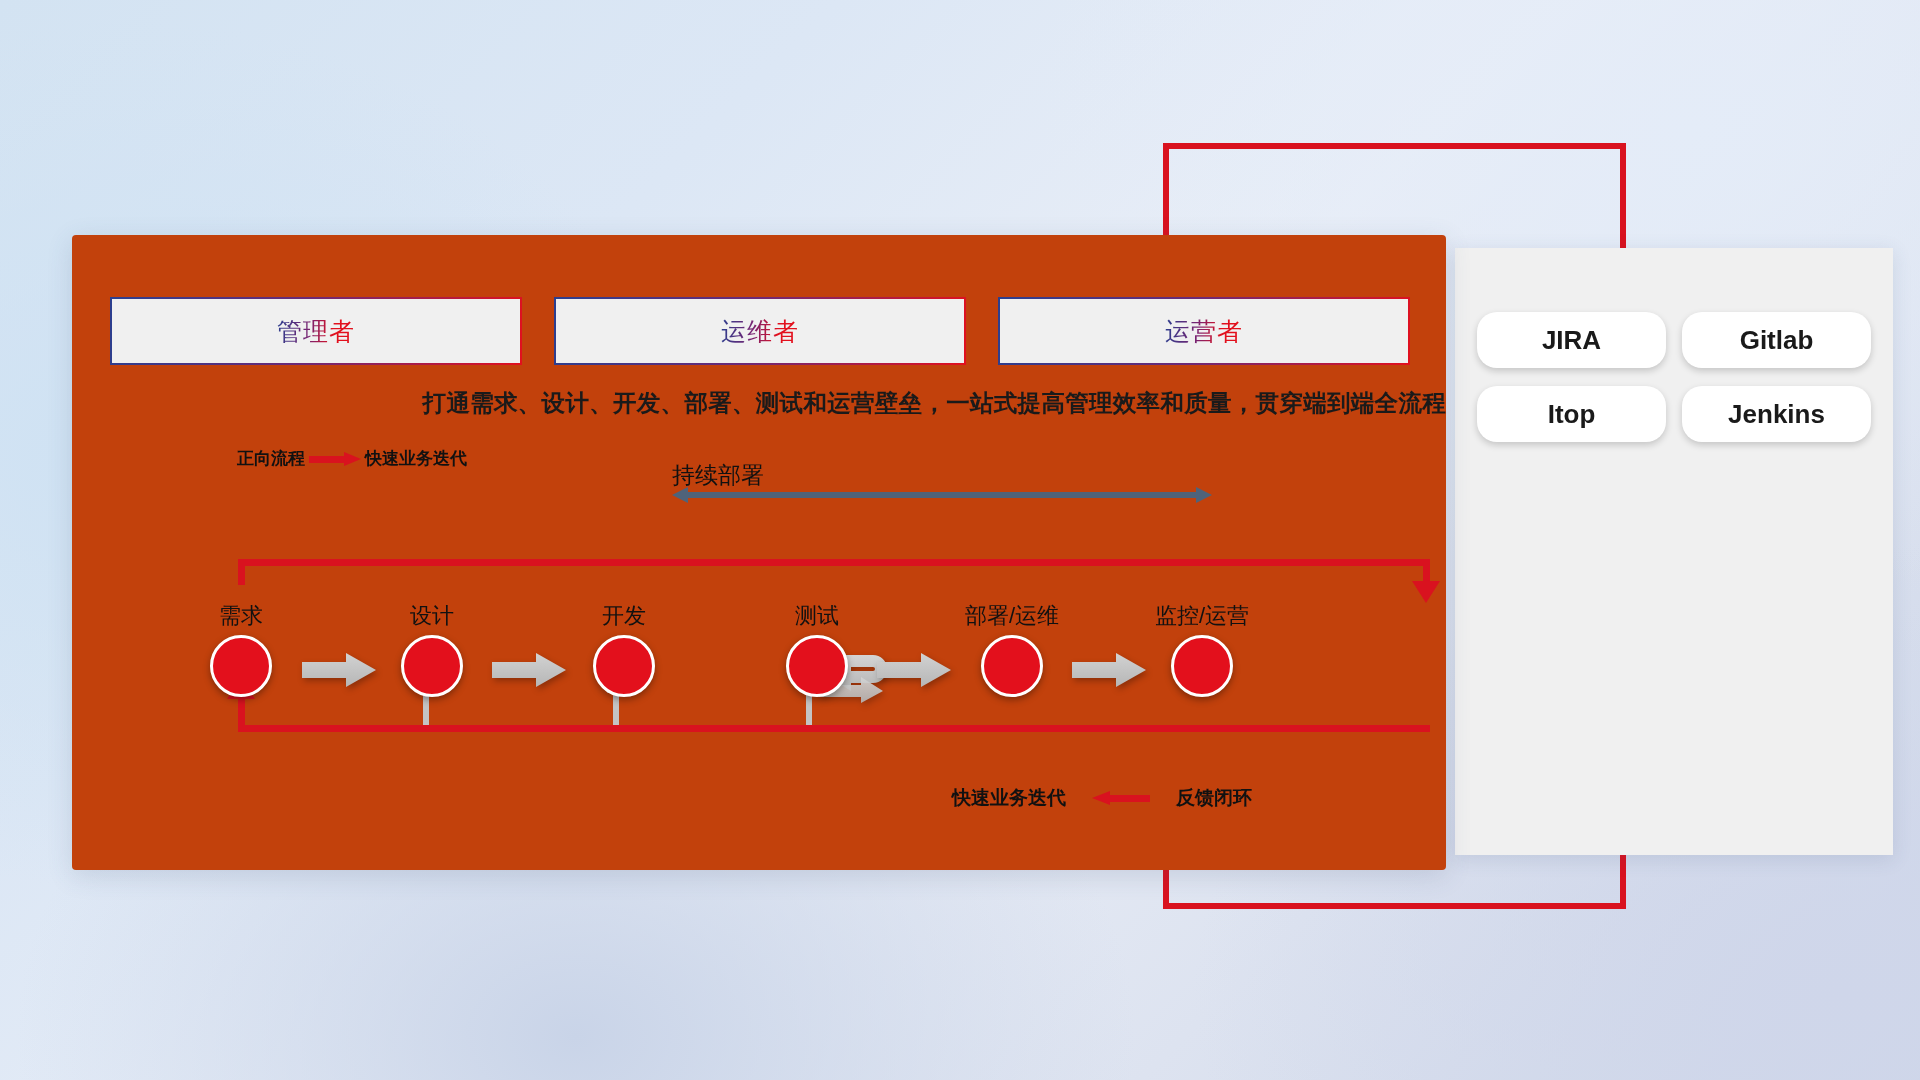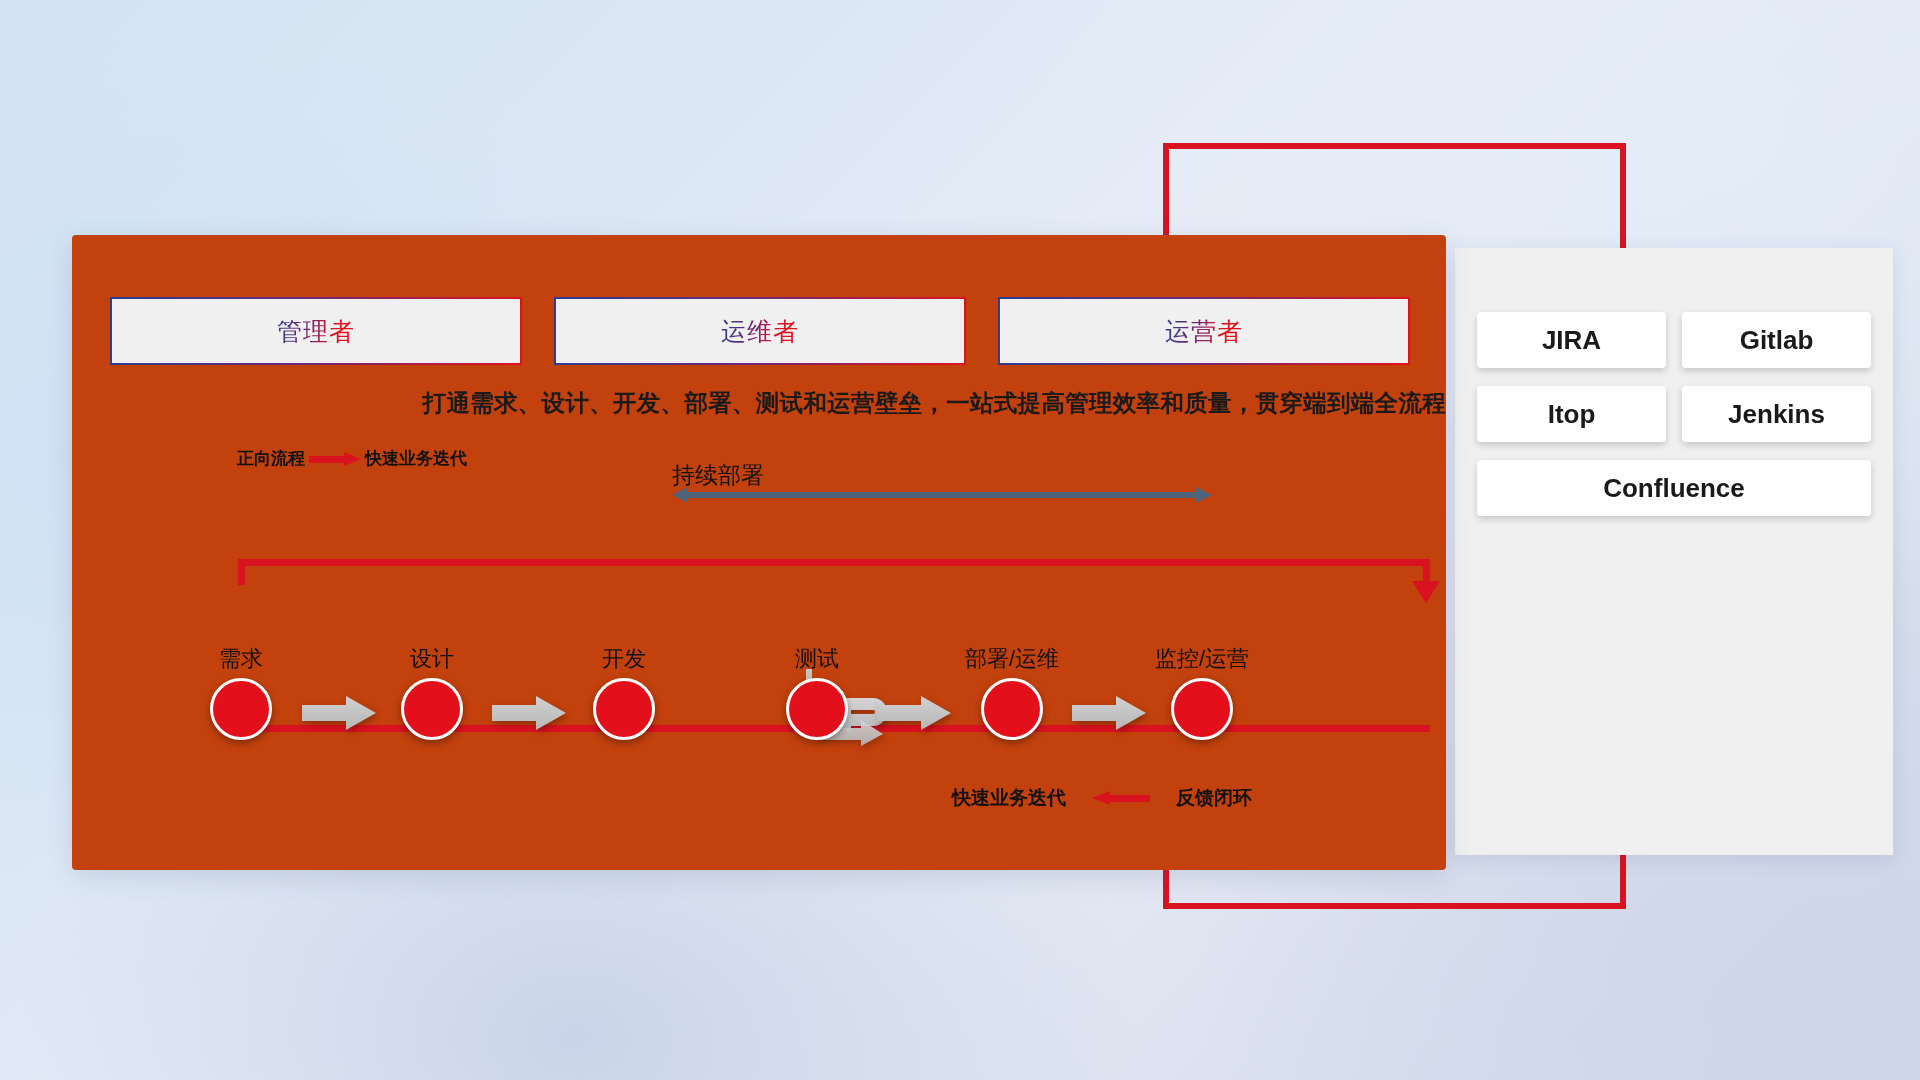--- a/index.html
+++ b/index.html
@@ -153,21 +153,21 @@
   
   .stub { position: absolute; background: #c4c4c4; z-index: 3; width: 6px; }
   .stub-head {
     position: absolute; z-index: 3;
     border-left: 9px solid transparent; border-right: 9px solid transparent;
     border-bottom: 14px solid #c4c4c4;
   }
 
   
   #pipeline {
-    position: absolute; left: 0; top: 370px; width: 100%; height: 130px; z-index: 5; margin-top: 43px;
+    position: absolute; left: 0; top: 370px; width: 100%; height: 130px; z-index: 5;
   }
   .node { position: absolute; text-align: center; }
   .node-label {
     font-size: 22px; color: #111; white-space: nowrap;
     position: absolute; left: 50%; transform: translateX(-50%); top: -4px;
   }
   .node-dot {
     width: 62px; height: 62px; border-radius: 50%;
     background: #e3101c;
     border: 3px solid #ffffff;
@@ -202,21 +202,21 @@
     font-size: 37px; font-weight: bold; line-height: 1.42;
     letter-spacing: 2px;
   }
   .panel-title .l2 { letter-spacing: 1px; }
   #tool-grid {
     margin-top: 28px;
     display: flex; flex-wrap: wrap; gap: 18px 16px;
   }
   .tool-chip {
     background: #ffffff;
-    border-radius: 4px;
+    border-radius: 20px;
     box-shadow: 0 3px 7px rgba(0,0,0,0.18);
     height: 56px;
     display: flex; align-items: center; justify-content: center;
     font-size: 26px; font-weight: bold; color: #1a1a1a;
     flex: 0 0 calc(50% - 8px);
   }
   .tool-chip.wide { flex: 0 0 100%; }
 </style>
 </head>
 <body>
@@ -351,15 +351,14 @@
     <span>反馈闭环</span>
   </div>
 </div>
 
 <div id="right-panel">
   <div id="tool-grid">
     <div class="tool-chip">JIRA</div>
     <div class="tool-chip">Gitlab</div>
     <div class="tool-chip">Itop</div>
     <div class="tool-chip">Jenkins</div>
-    <div class="tool-chip wide">Confluence</div>
   </div>
 </div>
 
 </body></html>

